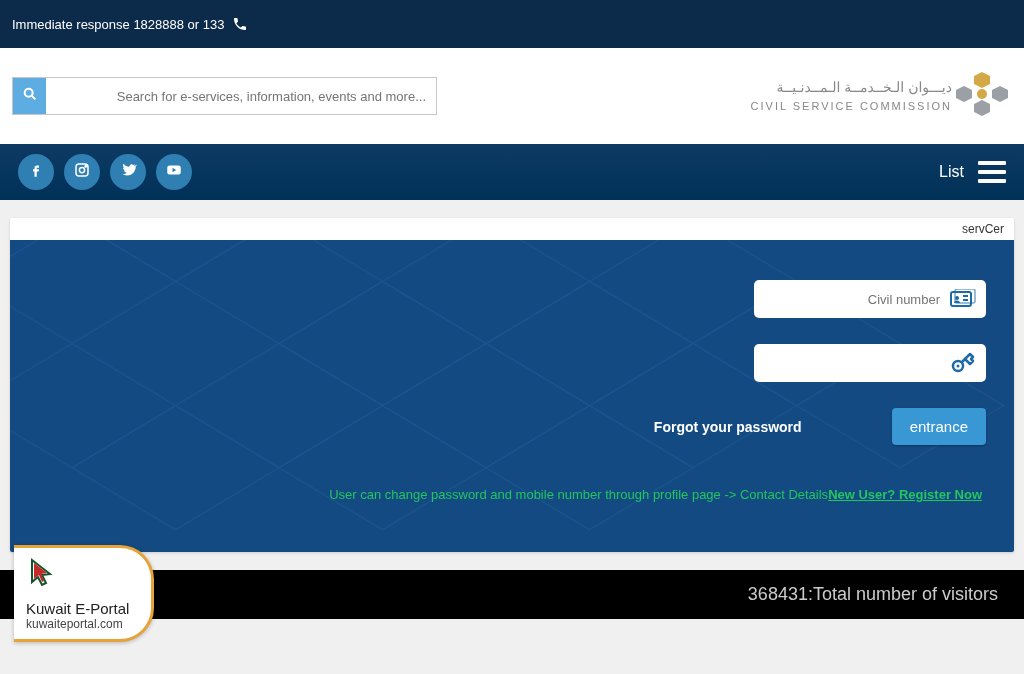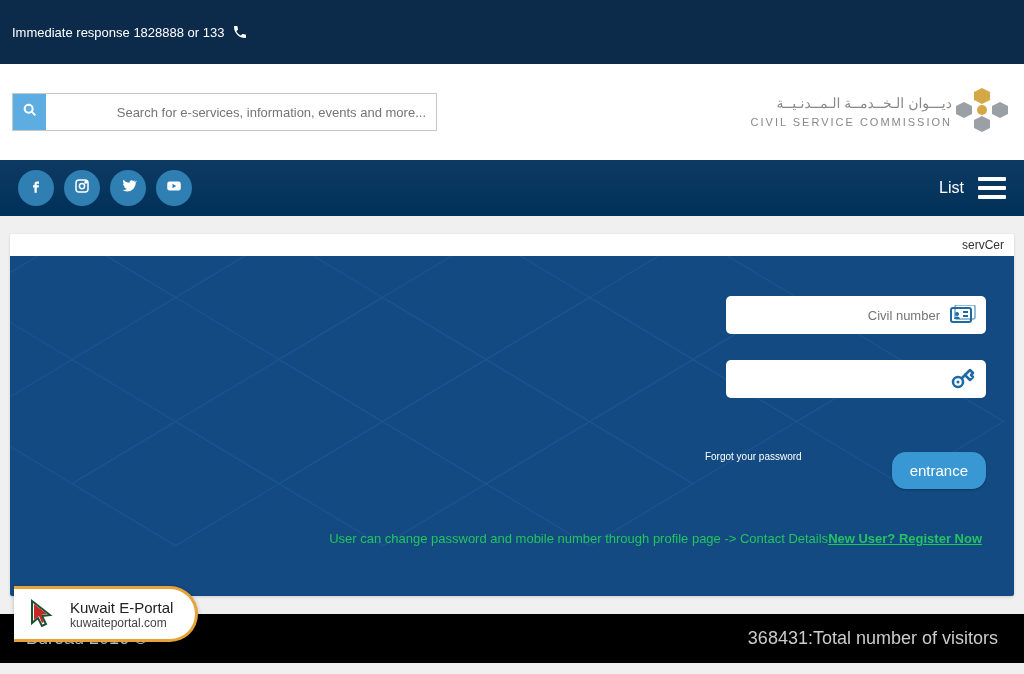--- a/index.html
+++ b/index.html
@@ -1,19 +1,19 @@
 <!DOCTYPE html>
 <html><head>
 <meta charset="utf-8">
 <style>
 * { margin: 0; padding: 0; box-sizing: border-box; }
 body { font-family: Arial, Helvetica, sans-serif; background: #f0f0f0; width: 1024px; }
 
 
-.topbar { background: #0c2a4a; color: #fff; padding: 24px 12px; font-size: 13px; display: flex; align-items: center; gap: 8px; }
+.topbar { background: #0c2a4a; color: #fff; padding: 16px 12px; font-size: 13px; display: flex; align-items: center; gap: 8px; }
 .phone-icon { display: inline-flex; }
 
 
 .header { background: #fff; padding: 18px 12px; display: flex; align-items: center; justify-content: space-between; }
 .search-wrap { display: flex; align-items: stretch; border: 1px solid #c7c7c7; width: 425px; height: 38px; }
 .search-btn { width: 33px; background: #5dade2; display: flex; align-items: center; justify-content: center; cursor: pointer; }
 .search-input { flex: 1; border: none; outline: none; padding: 0 10px; font-size: 13px; color: #555; text-align: right; direction: rtl; }
 .logo-wrap { display: flex; align-items: center; color: #888; }
 .logo-text { text-align: right; font-size: 11px; line-height: 1.6; }
 .logo-text .ar { font-size: 14px; letter-spacing: 2px; }
@@ -30,35 +30,35 @@
 .hamburger span { width: 28px; height: 4px; background: #fff; border-radius: 1px; }
 
 
 .main { padding: 18px 10px; }
 .card { background: #fff; border-radius: 2px; box-shadow: 0 1px 3px rgba(0,0,0,0.15); overflow: hidden; }
 .servcer { text-align: right; padding: 4px 10px; font-size: 12px; color: #333; }
 .card-title { background: #39a0d9; color: #fff; font-size: 22px; font-weight: bold; text-align: right; padding: 8px 22px; }
 .card-body { position: relative; background: #134a82; padding: 40px 28px 50px 28px; overflow: hidden; min-height: 280px; }
 .geo-bg { position: absolute; inset: 0; opacity: 0.35; }
 .login-form { position: relative; display: flex; flex-direction: column; align-items: flex-end; gap: 26px; }
-.input-row { width: 260px; background: #fff; border-radius: 5px; display: flex; padding: 8px 10px; gap: 10px; }
+.input-row { width: 232px; background: #fff; border-radius: 5px; display: flex; padding: 8px 10px; gap: 10px; }
 .input-row input { flex: 1; border: none; outline: none; background: transparent; font-size: 13px; color: #555; text-align: right; }
 .input-icon { width: 26px; height: 22px; display: flex; align-items: center; justify-content: center; }
 .actions { display: flex; align-items: center; gap: 90px; }
-.forgot { color: #fff; font-size: 10px; font-weight: normal; cursor: pointer; }
-.entrance-btn { background: #3998d3; color: #fff; border: none; border-radius: 14px; padding: 10px 18px; font-size: 15px; cursor: pointer; box-shadow: 0 1px 2px rgba(0,0,0,0.3); margin-top: 28px; }
+.forgot { color: #fff; font-size: 14px; font-weight: bold; cursor: pointer; }
+.entrance-btn { background: #3998d3; color: #fff; border: none; border-radius: 4px; padding: 10px 18px; font-size: 15px; cursor: pointer; box-shadow: 0 1px 2px rgba(0,0,0,0.3); }
 .bottom-row { display: flex; align-items: center; justify-content: space-between; margin-top: 16px; position: relative; color: #22c55e; font-size: 13px; padding: 0 4px; }
 .bottom-row .note { flex: 1; text-align: center; }
 .bottom-row .register { font-weight: bold; cursor: pointer; text-decoration: underline; }
 
 
 .footer { background: #000000; color: #ccc; padding: 14px 26px; font-size: 18px; display: flex; justify-content: space-between; align-items: center; position: relative; }
 
 
-.portal { position: absolute; left: 14px; bottom: 32px; background: #fff; border: 3px solid #e5a33a; border-left: none; border-radius: 0 34px 34px 0; padding: 8px 22px 8px 12px; display: flex; align-items: center; gap: 10px; box-shadow: 0 1px 4px rgba(0,0,0,0.25); z-index: 5; }
+.portal { position: absolute; left: 14px; bottom: 32px; background: #fff; border: 3px solid #e5a33a; border-left: none; border-radius: 0 34px 34px 0; padding: 8px 22px 8px 12px; display: flex; gap: 10px; box-shadow: 0 1px 4px rgba(0,0,0,0.25); z-index: 5; flex-direction: column; }
 .portal-icon { width: 34px; height: 34px; }
 .portal-text .t1 { font-size: 15px; font-weight: 500; color: #222; }
 .portal-text .t2 { font-size: 12px; color: #444; }
 </style>
 </head>
 <body>
 
 <div class="topbar">
   <span>Immediate response 1828888 or 133</span>
   <span class="phone-icon">

